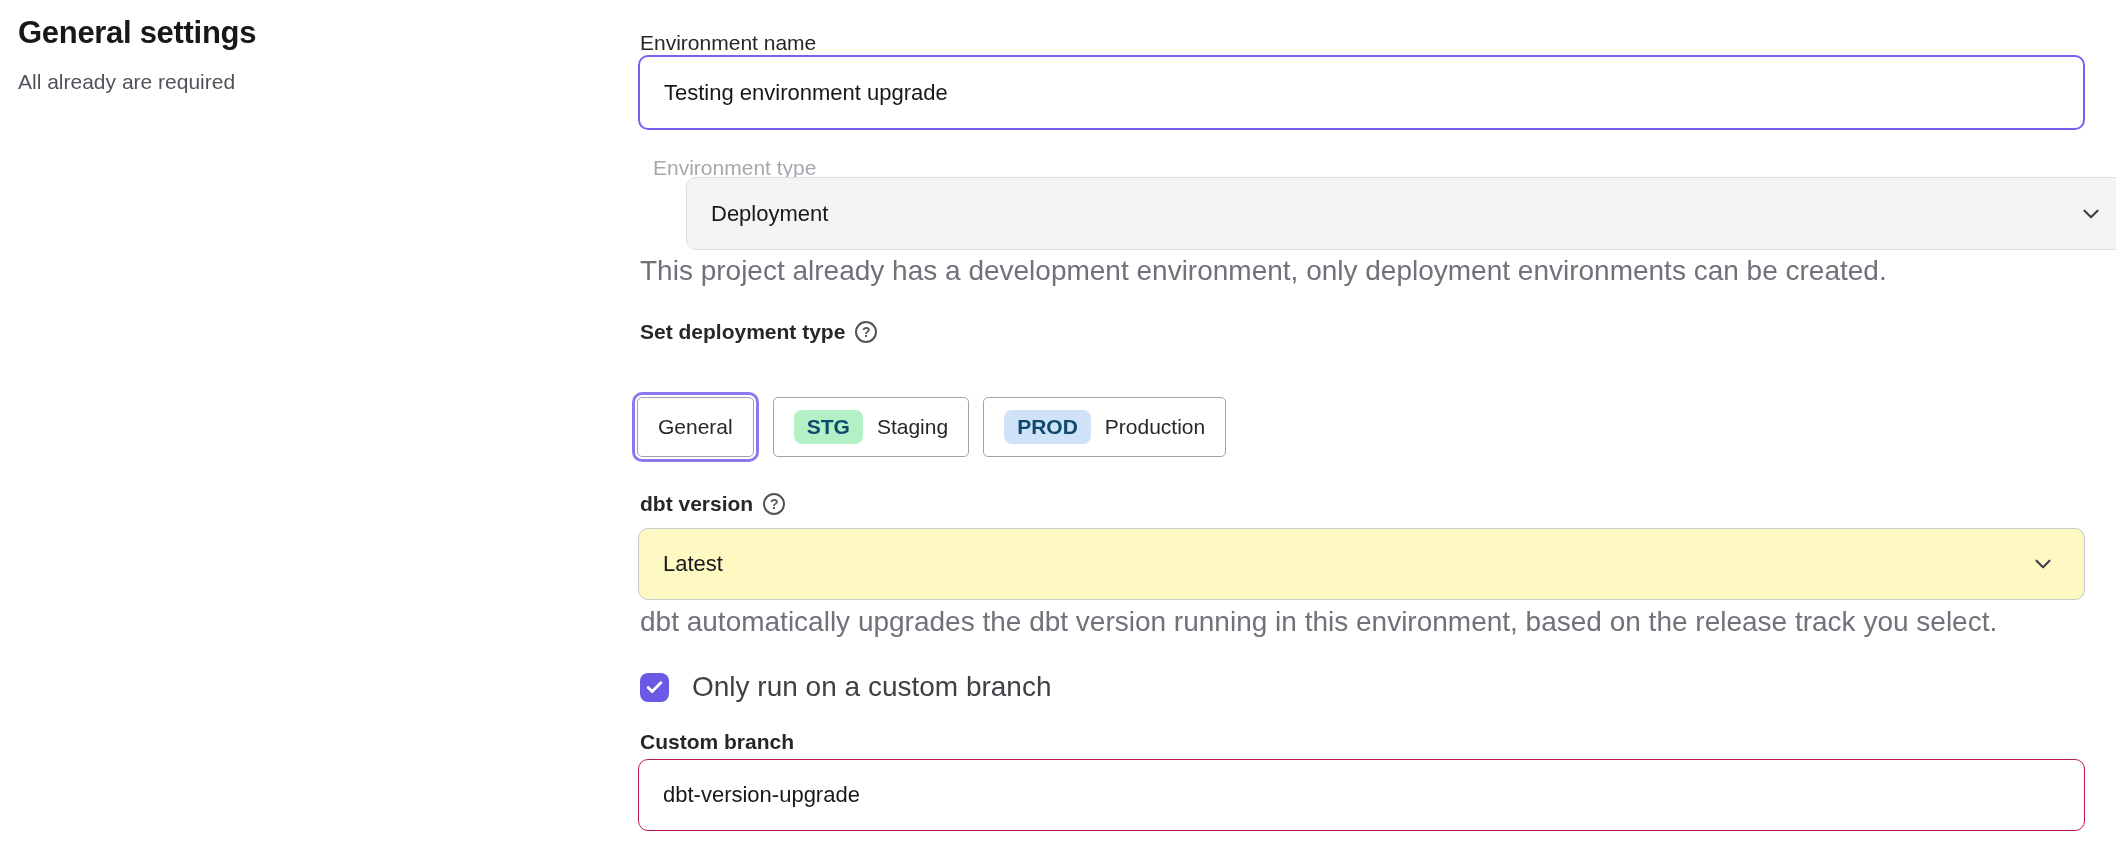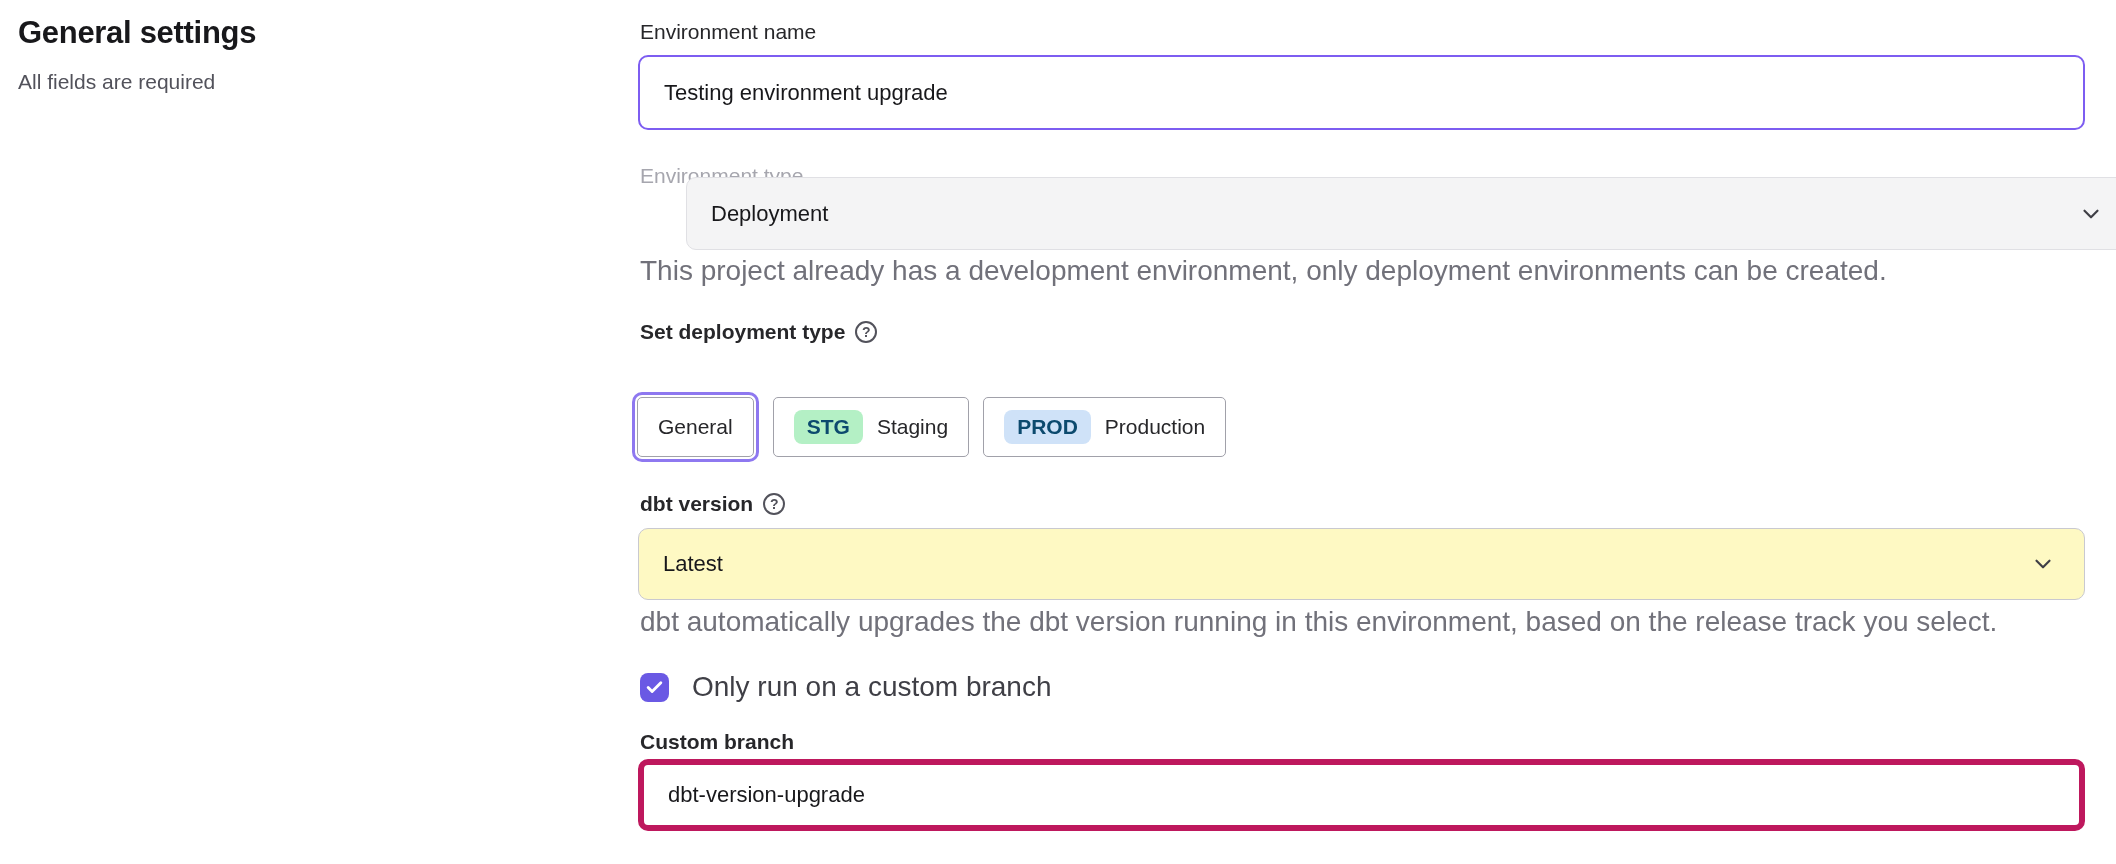--- a/index.html
+++ b/index.html
@@ -37,21 +37,21 @@
   }
 
   .text-input {
     position: absolute; left: 638px; width: 1447px;
     border-radius: 10px; background: #ffffff;
     font-family: "Liberation Sans", sans-serif;
     font-size: 22px; color: #18181b; padding: 0 24px;
     outline: none; display: block;
   }
   .input-focus { border: 2px solid #7d5df1; }
-  .input-plain { border: 6px solid #be185d; }
+  .input-plain { border: 1px solid #be185d; }
 
   .fake-select {
     position: absolute; left: 638px; width: 1447px;
     border-radius: 10px; display: flex; align-items: center;
     padding: 0 24px; font-size: 22px; color: #18181b;
     justify-content: space-between;
   }
   .select-disabled { background: #f4f4f5; border: 1px solid #e0e0e4; margin-left: 48px; }
   .select-enabled  { background: #fef9c3; border: 1px solid #c9c9d0; }
   .chevron { width: 26px; height: 26px; flex: 0 0 auto; margin-right: 4px; }
@@ -98,28 +98,28 @@
   .checkbox-label {
     font-size: 28px; color: #3f3f46; font-weight: 500; line-height: 30px;
   }
 </style>
 </head>
 <body>
 
 <div class="canvas">
 
   <div class="page-title">General settings</div>
-  <div class="page-subtitle">All fields are required</div>
+  <div class="page-subtitle">All already are required</div>
 
-  <div class="form-label" style="top:18px;">
+  <div class="form-label" style="top:29px;">
     <span>Environment name</span>
   </div>
   <input class="text-input input-focus" style="top: 55px; height: 75px;" value="Testing environment upgrade">
 
-  <div class="form-label disabled" style="top:162px;">
+  <div class="form-label disabled" style="top:154px;margin-left:13px;">
     <span>Environment type</span>
   </div>
   <div class="fake-select select-disabled" style="top:177px; height:73px;">
     <span>Deployment</span>
     <svg class="chevron" viewBox="0 0 24 24" fill="none">
       <polyline points="6 9 12 15 18 9" stroke="#3f3f46" stroke-width="2" stroke-linecap="round" stroke-linejoin="round"></polyline>
     </svg>
   </div>
   <div class="helper-text" style="top:257px;">This project already has a development environment, only deployment environments can be created.</div>
 

